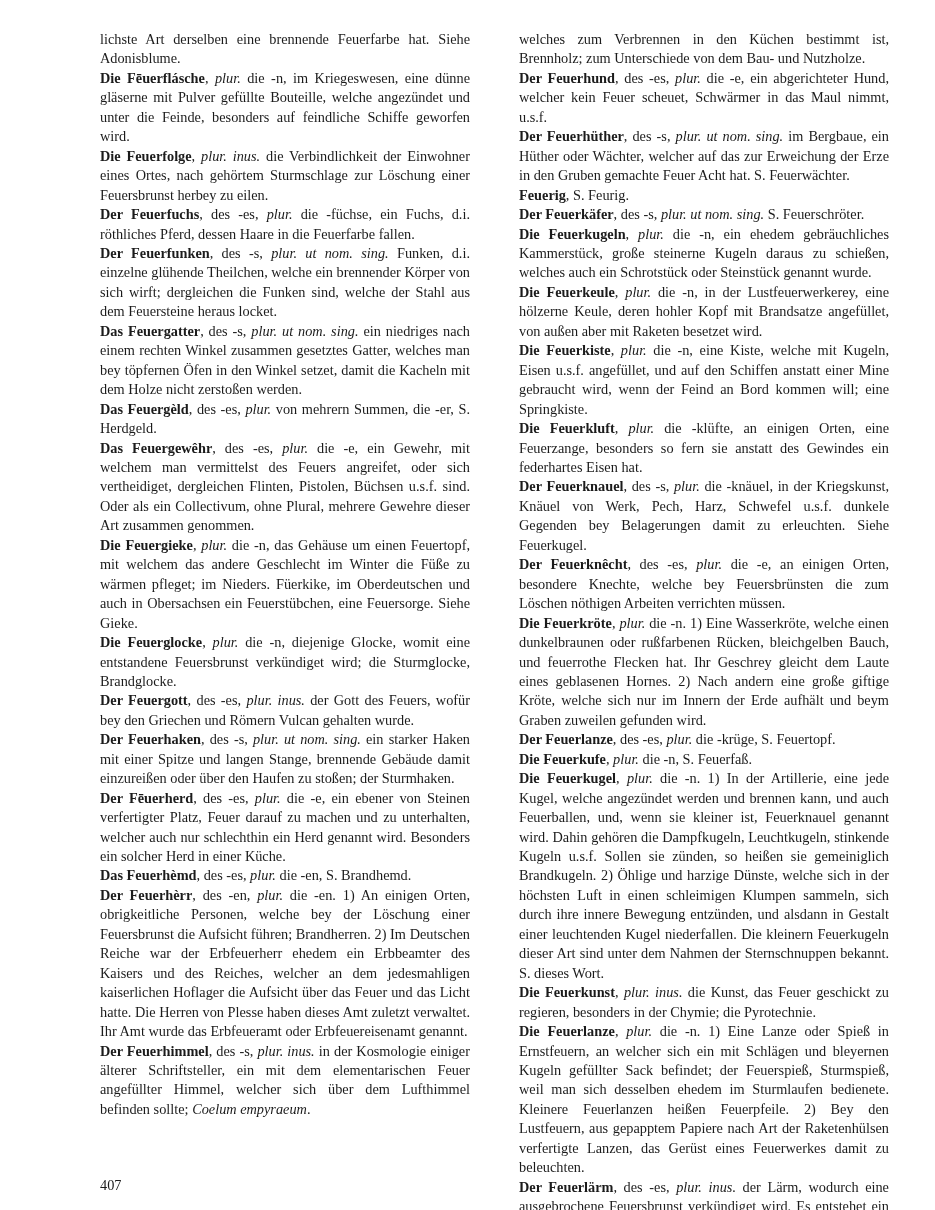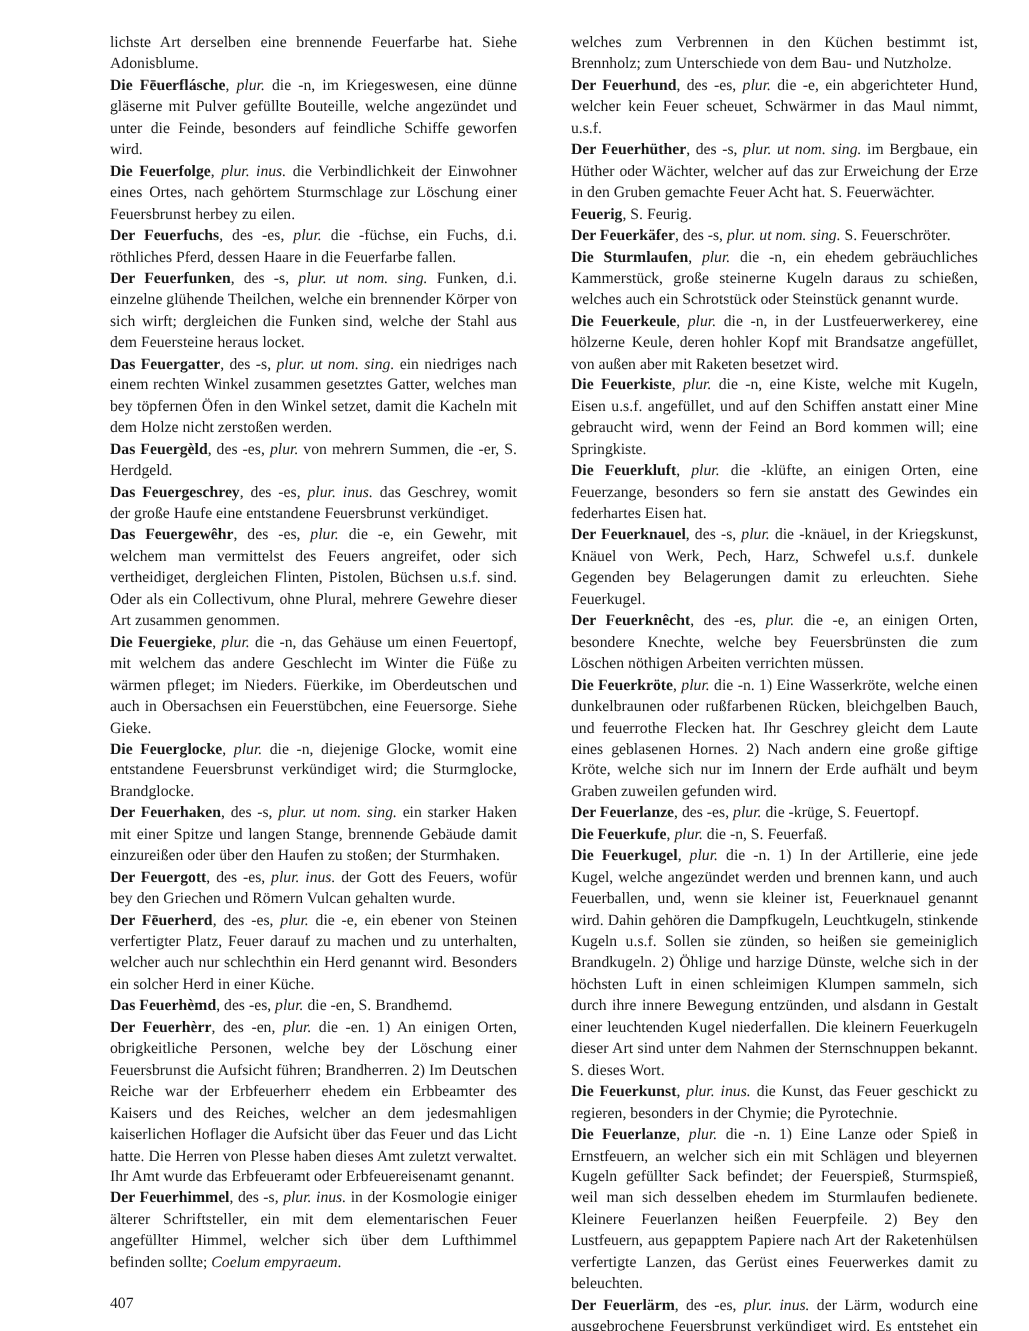--- a/index.html
+++ b/index.html
@@ -57,38 +57,37 @@
 <div class="page">
   <div class="columns">
     <div class="column">
         <p class="entry"><span class="r">lichste Art derselben eine brennende Feuerfarbe hat. Siehe Adonisblume.</span></p>
         <p class="entry"><span class="b">Die Fēuerflásche</span><span class="r">, </span><span class="i">plur.</span><span class="r"> die -n, im Kriegeswesen, eine dünne gläserne mit Pulver gefüllte Bouteille, welche angezündet und unter die Feinde, besonders auf feindliche Schiffe geworfen wird.</span></p>
         <p class="entry"><span class="b">Die Feuerfolge</span><span class="r">, </span><span class="i">plur. inus.</span><span class="r"> die Verbindlichkeit der Einwohner eines Ortes, nach gehörtem Sturmschlage zur Löschung einer Feuersbrunst herbey zu eilen.</span></p>
         <p class="entry"><span class="b">Der Feuerfuchs</span><span class="r">, des -es, </span><span class="i">plur.</span><span class="r"> die -füchse, ein Fuchs, d.i. röthliches Pferd, dessen Haare in die Feuerfarbe fallen.</span></p>
         <p class="entry"><span class="b">Der Feuerfunken</span><span class="r">, des -s, </span><span class="i">plur. ut nom. sing.</span><span class="r"> Funken, d.i. einzelne glühende Theilchen, welche ein brennender Körper von sich wirft; dergleichen die Funken sind, welche der Stahl aus dem Feuersteine heraus locket.</span></p>
         <p class="entry"><span class="b">Das Feuergatter</span><span class="r">, des -s, </span><span class="i">plur. ut nom. sing.</span><span class="r"> ein niedriges nach einem rechten Winkel zusammen gesetztes Gatter, welches man bey töpfernen Öfen in den Winkel setzet, damit die Kacheln mit dem Holze nicht zerstoßen werden.</span></p>
         <p class="entry"><span class="b">Das Feuergèld</span><span class="r">, des -es, </span><span class="i">plur.</span><span class="r"> von mehrern Summen, die -er, S. Herdgeld.</span></p>
-        <p class="entry"><span class="b">Das Feuergeschrey</span><span class="r">, des -es, </span><span class="i">plur. inus.</span><span class="r"> das Geschrey, womit der große Haufe eine entstandene Feuersbrunst verkündiget.</span></p>
         <p class="entry"><span class="b">Das Feuergewêhr</span><span class="r">, des -es, </span><span class="i">plur.</span><span class="r"> die -e, ein Gewehr, mit welchem man vermittelst des Feuers angreifet, oder sich vertheidiget, dergleichen Flinten, Pistolen, Büchsen u.s.f. sind. Oder als ein Collectivum, ohne Plural, mehrere Gewehre dieser Art zusammen genommen.</span></p>
         <p class="entry"><span class="b">Die Feuergieke</span><span class="r">, </span><span class="i">plur.</span><span class="r"> die -n, das Gehäuse um einen Feuertopf, mit welchem das andere Geschlecht im Winter die Füße zu wärmen pfleget; im Nieders. Füerkike, im Oberdeutschen und auch in Obersachsen ein Feuerstübchen, eine Feuersorge. Siehe Gieke.</span></p>
         <p class="entry"><span class="b">Die Feuerglocke</span><span class="r">, </span><span class="i">plur.</span><span class="r"> die -n, diejenige Glocke, womit eine entstandene Feuersbrunst verkündiget wird; die Sturmglocke, Brandglocke.</span></p>
+        <p class="entry"><span class="b">Der Feuergott</span><span class="r">, des -es, </span><span class="i">plur. inus.</span><span class="r"> der Gott des Feuers, wofür bey den Griechen und Römern Vulcan gehalten wurde.</span></p>
         <p class="entry"><span class="b">Der Feuerhaken</span><span class="r">, des -s, </span><span class="i">plur. ut nom. sing.</span><span class="r"> ein starker Haken mit einer Spitze und langen Stange, brennende Gebäude damit einzureißen oder über den Haufen zu stoßen; der Sturmhaken.</span></p>
-        <p class="entry"><span class="b">Der Feuergott</span><span class="r">, des -es, </span><span class="i">plur. inus.</span><span class="r"> der Gott des Feuers, wofür bey den Griechen und Römern Vulcan gehalten wurde.</span></p>
         <p class="entry"><span class="b">Der Fēuerherd</span><span class="r">, des -es, </span><span class="i">plur.</span><span class="r"> die -e, ein ebener von Steinen verfertigter Platz, Feuer darauf zu machen und zu unterhalten, welcher auch nur schlechthin ein Herd genannt wird. Besonders ein solcher Herd in einer Küche.</span></p>
         <p class="entry"><span class="b">Das Feuerhèmd</span><span class="r">, des -es, </span><span class="i">plur.</span><span class="r"> die -en, S. Brandhemd.</span></p>
         <p class="entry"><span class="b">Der Feuerhèrr</span><span class="r">, des -en, </span><span class="i">plur.</span><span class="r"> die -en. 1) An einigen Orten, obrigkeitliche Personen, welche bey der Löschung einer Feuersbrunst die Aufsicht führen; Brandherren. 2) Im Deutschen Reiche war der Erbfeuerherr ehedem ein Erbbeamter des Kaisers und des Reiches, welcher an dem jedesmahligen kaiserlichen Hoflager die Aufsicht über das Feuer und das Licht hatte. Die Herren von Plesse haben dieses Amt zuletzt verwaltet. Ihr Amt wurde das Erbfeueramt oder Erbfeuereisenamt genannt.</span></p>
         <p class="entry"><span class="b">Der Feuerhimmel</span><span class="r">, des -s, </span><span class="i">plur. inus.</span><span class="r"> in der Kosmologie einiger älterer Schriftsteller, ein mit dem elementarischen Feuer angefüllter Himmel, welcher sich über dem Lufthimmel befinden sollte; </span><span class="i">Coelum empyraeum</span><span class="r">.</span></p>
       </div>
     <div class="column">
         <p class="entry"><span class="r">welches zum Verbrennen in den Küchen bestimmt ist, Brennholz; zum Unterschiede von dem Bau- und Nutzholze.</span></p>
         <p class="entry"><span class="b">Der Feuerhund</span><span class="r">, des -es, </span><span class="i">plur.</span><span class="r"> die -e, ein abgerichteter Hund, welcher kein Feuer scheuet, Schwärmer in das Maul nimmt, u.s.f.</span></p>
         <p class="entry"><span class="b">Der Feuerhüther</span><span class="r">, des -s, </span><span class="i">plur. ut nom. sing.</span><span class="r"> im Bergbaue, ein Hüther oder Wächter, welcher auf das zur Erweichung der Erze in den Gruben gemachte Feuer Acht hat. S. Feuerwächter.</span></p>
         <p class="entry"><span class="b">Feuerig</span><span class="r">, S. Feurig.</span></p>
         <p class="entry"><span class="b">Der Feuerkäfer</span><span class="r">, des -s, </span><span class="i">plur. ut nom. sing.</span><span class="r"> S. Feuerschröter.</span></p>
-        <p class="entry"><span class="b">Die Sturmlaufen</span><span class="r">, </span><span class="i">plur.</span><span class="r"> die -n, ein ehedem gebräuchliches Kammerstück, große steinerne Kugeln daraus zu schießen, welches auch ein Schrotstück oder Steinstück genannt wurde.</span></p>
+        <p class="entry"><span class="b">Die Feuerkugeln</span><span class="r">, </span><span class="i">plur.</span><span class="r"> die -n, ein ehedem gebräuchliches Kammerstück, große steinerne Kugeln daraus zu schießen, welches auch ein Schrotstück oder Steinstück genannt wurde.</span></p>
         <p class="entry"><span class="b">Die Feuerkeule</span><span class="r">, </span><span class="i">plur.</span><span class="r"> die -n, in der Lustfeuerwerkerey, eine hölzerne Keule, deren hohler Kopf mit Brandsatze angefüllet, von außen aber mit Raketen besetzet wird.</span></p>
         <p class="entry"><span class="b">Die Feuerkiste</span><span class="r">, </span><span class="i">plur.</span><span class="r"> die -n, eine Kiste, welche mit Kugeln, Eisen u.s.f. angefüllet, und auf den Schiffen anstatt einer Mine gebraucht wird, wenn der Feind an Bord kommen will; eine Springkiste.</span></p>
         <p class="entry"><span class="b">Die Feuerkluft</span><span class="r">, </span><span class="i">plur.</span><span class="r"> die -klüfte, an einigen Orten, eine Feuerzange, besonders so fern sie anstatt des Gewindes ein federhartes Eisen hat.</span></p>
         <p class="entry"><span class="b">Der Feuerknauel</span><span class="r">, des -s, </span><span class="i">plur.</span><span class="r"> die -knäuel, in der Kriegskunst, Knäuel von Werk, Pech, Harz, Schwefel u.s.f. dunkele Gegenden bey Belagerungen damit zu erleuchten. Siehe Feuerkugel.</span></p>
         <p class="entry"><span class="b">Der Feuerknêcht</span><span class="r">, des -es, </span><span class="i">plur.</span><span class="r"> die -e, an einigen Orten, besondere Knechte, welche bey Feuersbrünsten die zum Löschen nöthigen Arbeiten verrichten müssen.</span></p>
         <p class="entry"><span class="b">Die Feuerkröte</span><span class="r">, </span><span class="i">plur.</span><span class="r"> die -n. 1) Eine Wasserkröte, welche einen dunkelbraunen oder rußfarbenen Rücken, bleichgelben Bauch, und feuerrothe Flecken hat. Ihr Geschrey gleicht dem Laute eines geblasenen Hornes. 2) Nach andern eine große giftige Kröte, welche sich nur im Innern der Erde aufhält und beym Graben zuweilen gefunden wird.</span></p>
         <p class="entry"><span class="b">Der Feuerlanze</span><span class="r">, des -es, </span><span class="i">plur.</span><span class="r"> die -krüge, S. Feuertopf.</span></p>
         <p class="entry"><span class="b">Die Feuerkufe</span><span class="r">, </span><span class="i">plur.</span><span class="r"> die -n, S. Feuerfaß.</span></p>
         <p class="entry"><span class="b">Die Feuerkugel</span><span class="r">, </span><span class="i">plur.</span><span class="r"> die -n. 1) In der Artillerie, eine jede Kugel, welche angezündet werden und brennen kann, und auch Feuerballen, und, wenn sie kleiner ist, Feuerknauel genannt wird. Dahin gehören die Dampfkugeln, Leuchtkugeln, stinkende Kugeln u.s.f. Sollen sie zünden, so heißen sie gemeiniglich Brandkugeln. 2) Öhlige und harzige Dünste, welche sich in der höchsten Luft in einen schleimigen Klumpen sammeln, sich durch ihre innere Bewegung entzünden, und alsdann in Gestalt einer leuchtenden Kugel niederfallen. Die kleinern Feuerkugeln dieser Art sind unter dem Nahmen der Sternschnuppen bekannt. S. dieses Wort.</span></p>
         <p class="entry"><span class="b">Die Feuerkunst</span><span class="r">, </span><span class="i">plur. inus.</span><span class="r"> die Kunst, das Feuer geschickt zu regieren, besonders in der Chymie; die Pyrotechnie.</span></p>

